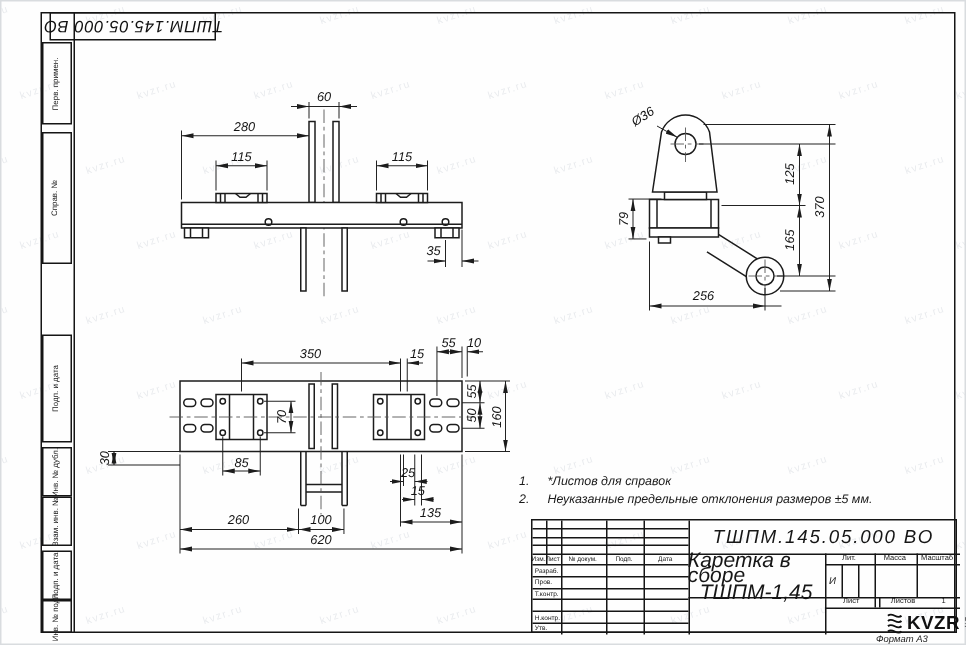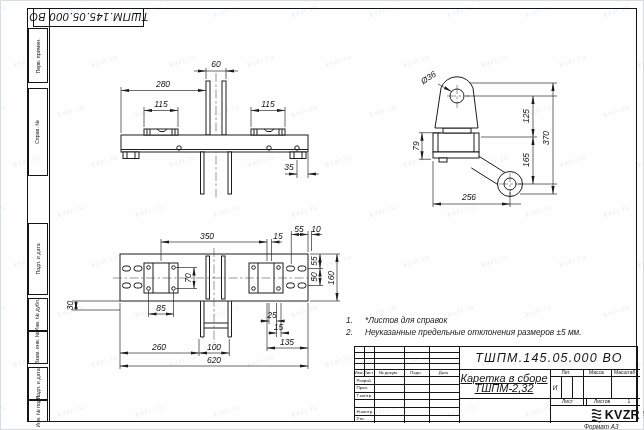--- a/index.html
+++ b/index.html
@@ -32,21 +32,21 @@
   
   .notes{position:absolute;left:345px;top:313px;width:295px;z-index:3;}
   .note-row{display:flex;font-style:italic;font-size:8.3px;color:#1a1a1a;line-height:12px;}
   .note-num{width:19px;flex:none;}
   
   .tb{position:absolute;left:352.5px;top:344.5px;width:284.5px;height:76px;
       border:1.4px solid #151515;box-sizing:border-box;z-index:4;}
   .tb .ln{position:absolute;background:#151515;}
   .tb .cell{position:absolute;display:flex;align-items:center;justify-content:center;color:#161616;}
   .desig{font-style:italic;font-size:12.5px;letter-spacing:1.2px;white-space:nowrap;}
-  .nm{flex-direction:column;font-style:italic;font-size:11px;line-height:10.5px;text-decoration:underline;}
+  .nm{flex-direction:column;font-style:italic;font-size:14px;line-height:10.5px;}
   .sm{font-size:4.3px;}
   .sm5{font-size:5px;}
   .rowlab{position:absolute;left:2px;width:20px;font-size:4.4px;color:#161616;white-space:nowrap;}
   .logo{display:flex;align-items:center;justify-content:center;gap:3px;}
   .logo .kv{font-weight:800;font-size:12.5px;letter-spacing:.3px;color:#111;}
   .logo .co{display:flex;flex-direction:column;font-size:3.9px;line-height:4.6px;color:#222;}
   .fmt{position:absolute;left:583px;top:422px;font-size:6.3px;font-style:italic;color:#222;z-index:4;}
 </style>
 </head>
 <body>
@@ -329,21 +329,21 @@
     <div class="note-row">
       <span class="note-num">2.</span>
       <span>Неуказанные предельные отклонения размеров  ±5 мм.</span>
     </div>
   </div>
 
   <div class="tb" id="titleblock">
     <div class="cell desig" style="left:104px;top:0;width:181px;height:22px;">ТШПМ.145.05.000  ВО</div>
     <div class="cell nm" style="left:104px;top:22px;width:91px;height:29.7px;">
       <span>Каретка в сборе</span>
-      <span>ТШПМ-2,32</span>
+      <span>ТШПМ-1,45</span>
     </div>
 
     <div class="cell sm" style="left:0;top:22px;width:9px;height:7.5px;">Изм.</div>
     <div class="cell sm" style="left:9px;top:22px;width:10px;height:7.5px;">Лист</div>
     <div class="cell sm" style="left:19px;top:22px;width:30px;height:7.5px;">№ докум.</div>
     <div class="cell sm" style="left:49px;top:22px;width:25px;height:7.5px;">Подп.</div>
     <div class="cell sm" style="left:74px;top:22px;width:30px;height:7.5px;">Дата</div>
 
     <div class="rowlab" style="top:31px;">Разраб.</div>
     <div class="rowlab" style="top:38.8px;">Пров.</div>

